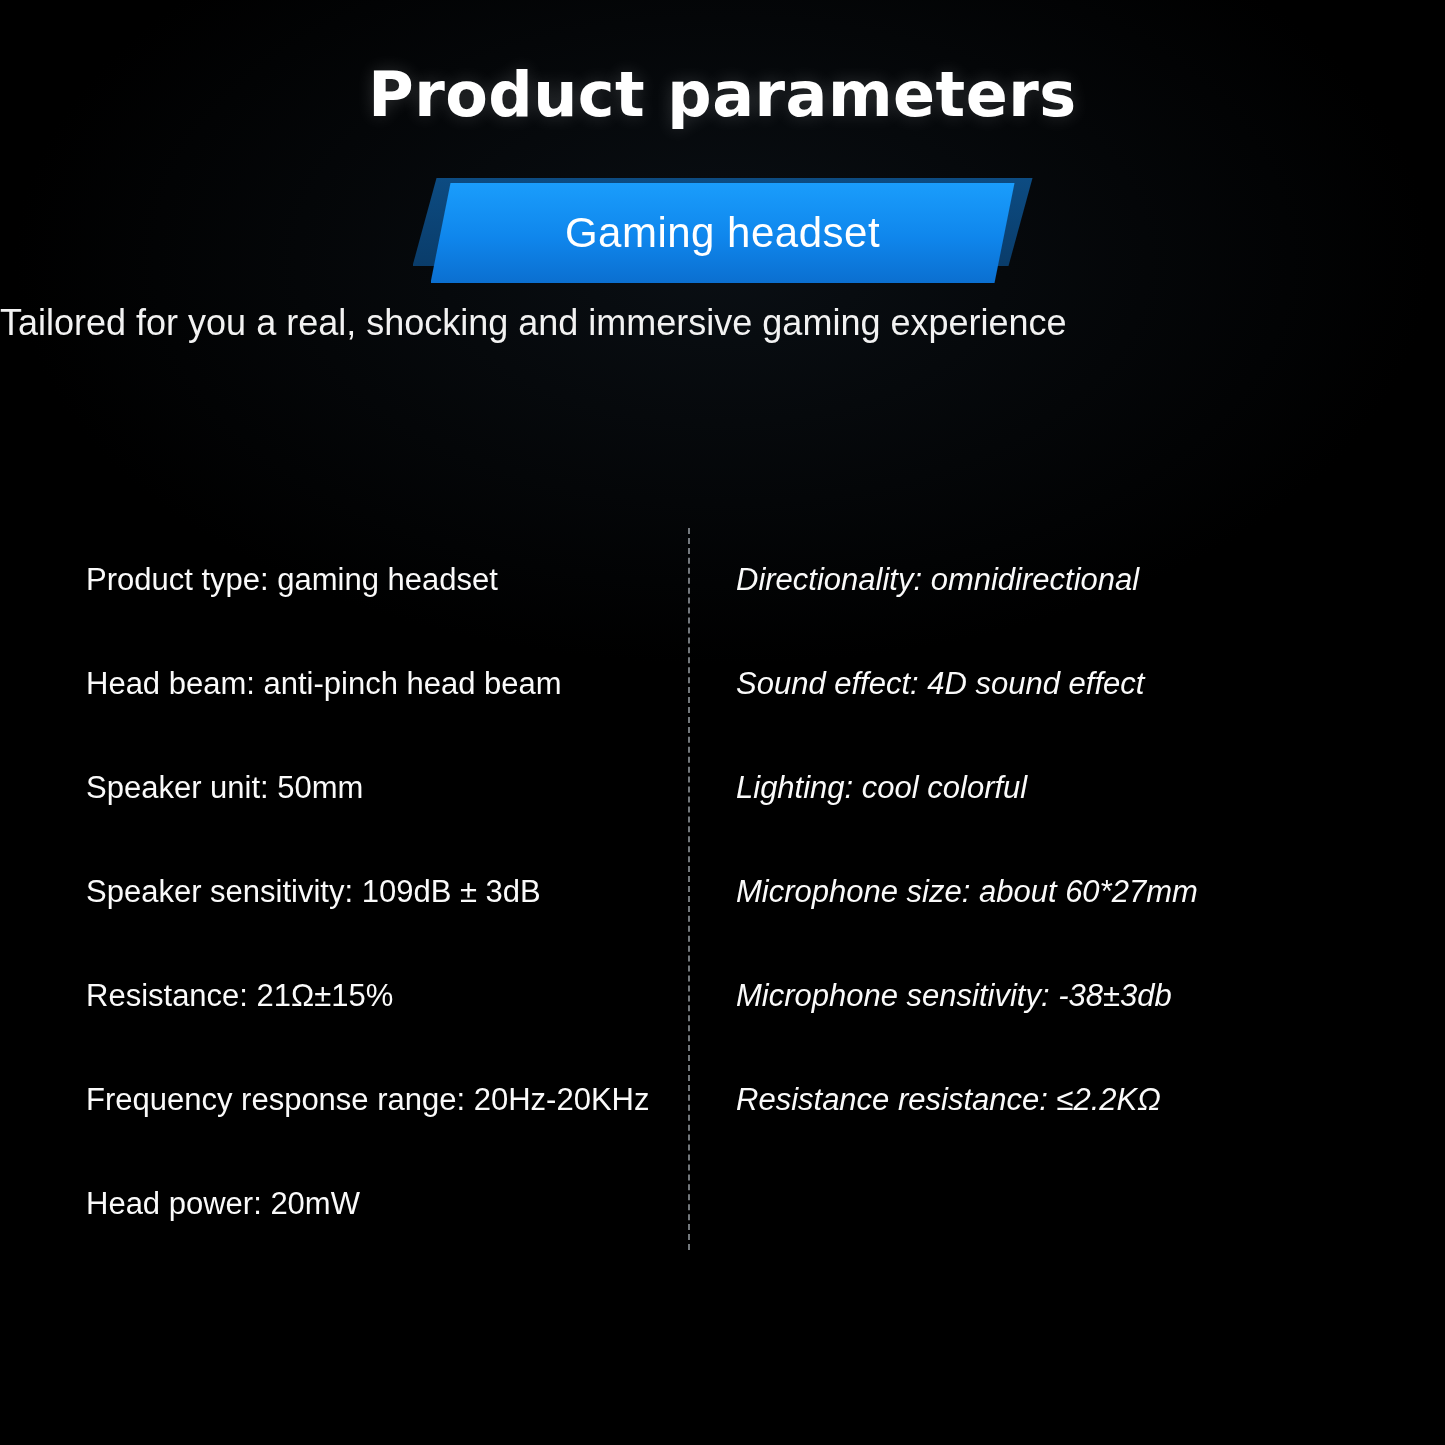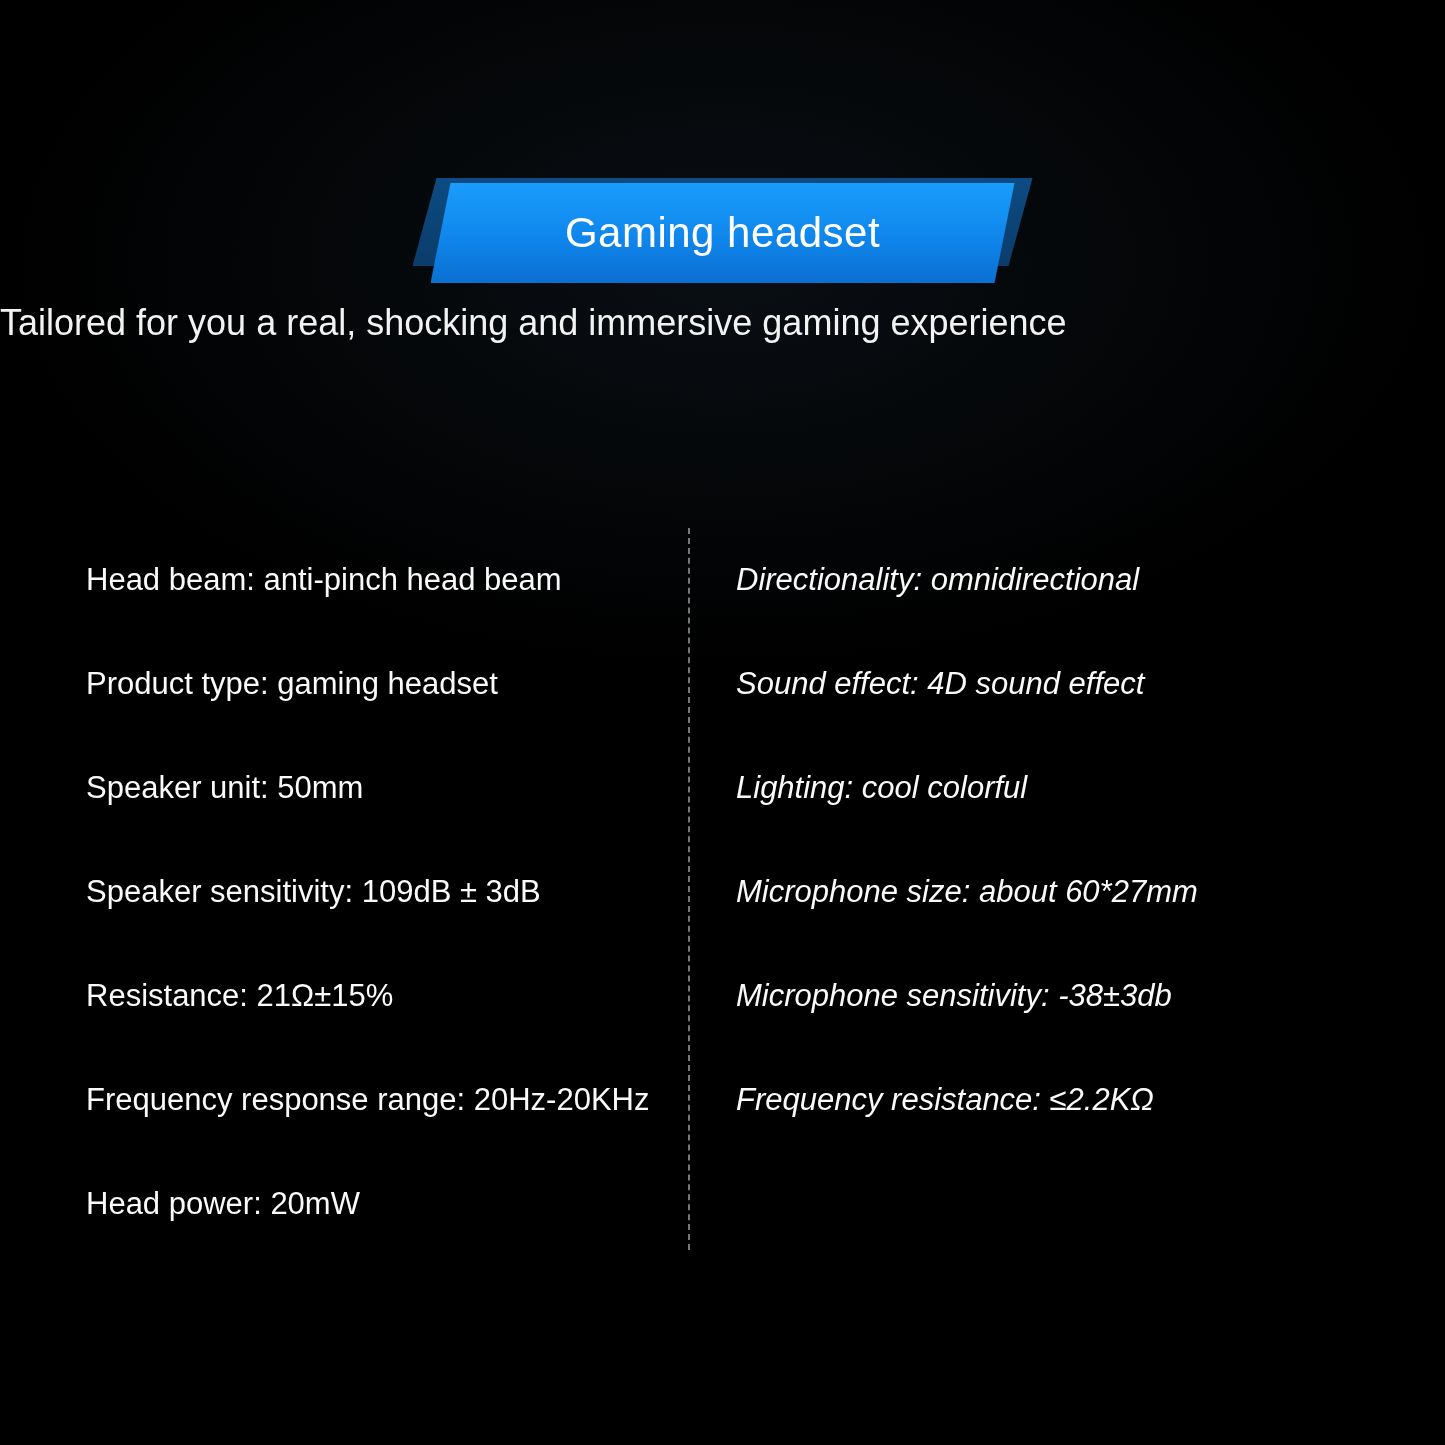--- a/index.html
+++ b/index.html
@@ -118,47 +118,48 @@
     font-family: "Liberation Sans", sans-serif;
     white-space: nowrap;
   }
   .col-left .spec-item { padding-left: 6px; }
 </style>
 </head>
 <body>
 
 <div class="page">
 
+  <div class="title">Product parameters</div>
 
   <div class="banner-wrap">
     <div class="banner-back"></div>
     <div class="banner-main">
       <span class="banner-text">Gaming headset</span>
     </div>
   </div>
 
   <div class="subtitle">Tailored for you a real, shocking and immersive gaming experience</div>
 
   <div class="specs">
 
     <div class="col col-left">
+      <div class="spec-item">Product type: gaming headset</div>
       <div class="spec-item">Head beam: anti-pinch head beam</div>
-      <div class="spec-item">Product type: gaming headset</div>
       <div class="spec-item">Speaker unit: 50mm</div>
       <div class="spec-item">Speaker sensitivity: 109dB ± 3dB</div>
       <div class="spec-item">Resistance: 21Ω±15%</div>
       <div class="spec-item">Frequency response range: 20Hz-20KHz</div>
       <div class="spec-item">Head power: 20mW</div>
     </div>
 
     <div class="divider"></div>
 
     <div class="col col-right">
       <div class="spec-item">Directionality: omnidirectional</div>
       <div class="spec-item">Sound effect: 4D sound effect</div>
       <div class="spec-item">Lighting: cool colorful</div>
       <div class="spec-item">Microphone size: about 60*27mm</div>
       <div class="spec-item">Microphone sensitivity: -38±3db</div>
-      <div class="spec-item">Frequency resistance: ≤2.2KΩ</div>
+      <div class="spec-item">Resistance resistance: ≤2.2KΩ</div>
     </div>
 
   </div>
 </div>
 
 </body></html>

